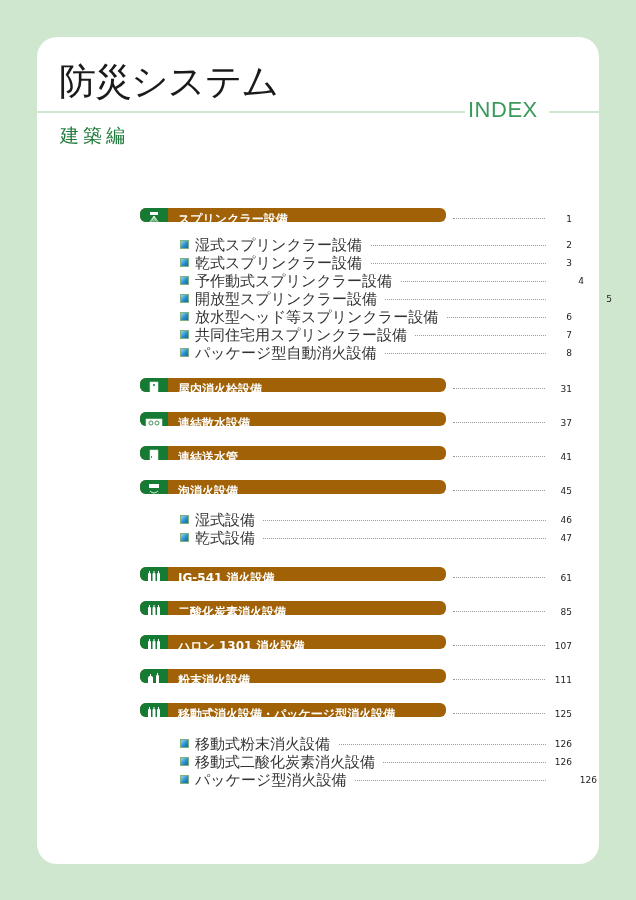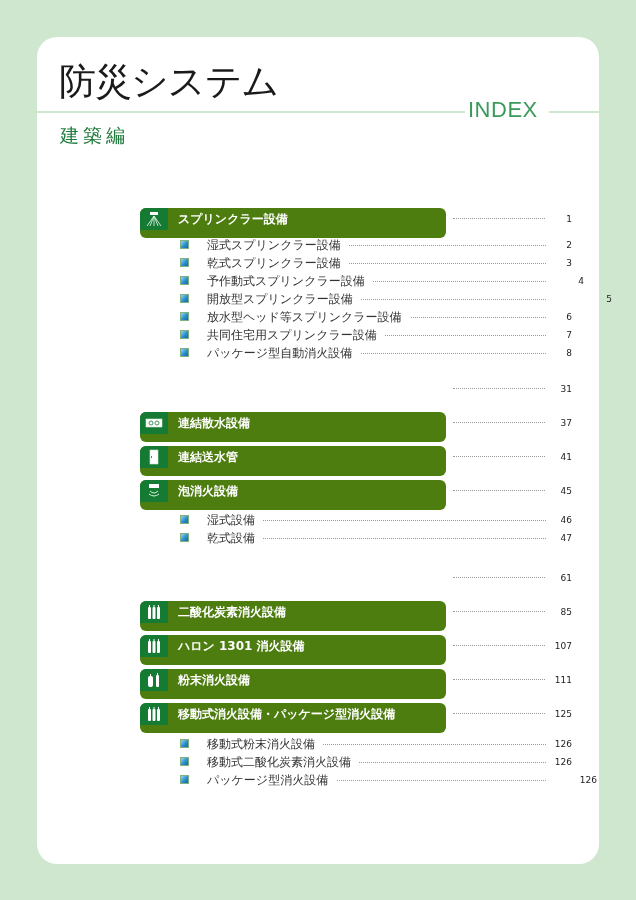--- a/index.html
+++ b/index.html
@@ -55,22 +55,22 @@
   .toc { position: absolute; left: 0; top: 0; width: 100%; }
   .section {
     position: absolute;
     left: 103px;
     width: 432px;
     height: 22px;
   }
   .bar {
     position: absolute;
     left: 0; top: 0;
-    width: 306px; height: 30px;
-    background: #4d7c0f;
+    width: 306px; height: 14px;
+    background: #a16207;
     border-radius: 6px;
     overflow: hidden;
   }
   .bar .icon-cell {
     position: absolute;
     left: 0; top: 0;
     width: 28px; height: 22px;
     background: #147a34;
     display: flex; align-items: center; justify-content: center;
   }
@@ -107,22 +107,22 @@
     height: 14px;
   }
   .item .bullet {
     position: absolute; left: 0; top: 2px;
     width: 9px; height: 9px;
     background: linear-gradient(135deg, #9cd4ef 0%, #2a8fd0 55%, #1566a8 100%);
     border: 1px solid #7fb07f;
     box-sizing: border-box;
   }
   .item .label {
-    position: absolute; left: 27px; top: 0;
-    font-size: 12px; color: #333;
+    position: absolute; left: 15px; top: 0;
+    font-size: 15px; color: #333;
     line-height: 14px;
     white-space: nowrap;
     background: #fff;
     padding-right: 8px;
   }
   .item .leader { top: 7px; }
   .item .pagenum { line-height: 14px; }
 
   svg { display: block; }
 </style>
@@ -191,20 +191,31 @@
       <span class="pagenum">7</span>
     </div>
     <div class="item" style="top:309px;">
       <span class="bullet"></span>
       <div class="leader" style="left:140px;width:226px;"></div>
       <span class="label">パッケージ型自動消火設備</span>
       <span class="pagenum">8</span>
     </div>
 
     <div class="section" style="top:341px;">
+      <div class="bar">
+        <div class="icon-cell">
+          <span>
+            <svg width="12" height="16" viewBox="0 0 12 16">
+              <rect x="2" y="1" width="8" height="14" fill="#ffffff" stroke="#cfe6cf" stroke-width="0.6"></rect>
+              <circle cx="6" cy="4" r="1" fill="#147a34"></circle>
+            </svg>
+          </span>
+        </div>
+        <span class="label">屋内消火栓設備</span>
+      </div>
       <div class="leader"></div>
       <span class="pagenum">31</span>
     </div>
 
     <div class="section" style="top:375px;">
       <div class="bar">
         <div class="icon-cell">
           <span>
             <svg width="18" height="12" viewBox="0 0 18 12">
               <rect x="1" y="2" width="16" height="8" fill="#ffffff" stroke="#cfe6cf" stroke-width="0.6"></rect>
@@ -258,96 +269,111 @@
       <span class="pagenum">46</span>
     </div>
     <div class="item" style="top:494px;">
       <span class="bullet"></span>
       <div class="leader" style="left:65px;width:301px;"></div>
       <span class="label">乾式設備</span>
       <span class="pagenum">47</span>
     </div>
 
     <div class="section" style="top:530px;">
-      <div class="leader"></div>
-      <span class="pagenum">61</span>
-    </div>
-
-    <div class="section" style="top:564px;">
       <div class="bar">
         <div class="icon-cell">
           <span>
             <svg width="14" height="16" viewBox="0 0 14 16">
               <rect x="1" y="3" width="3" height="12" rx="1" fill="#ffffff"></rect>
               <rect x="5.5" y="3" width="3" height="12" rx="1" fill="#ffffff"></rect>
               <rect x="10" y="3" width="3" height="12" rx="1" fill="#ffffff"></rect>
               <rect x="2" y="1" width="1" height="2" fill="#ffffff"></rect>
               <rect x="6.5" y="1" width="1" height="2" fill="#ffffff"></rect>
               <rect x="11" y="1" width="1" height="2" fill="#ffffff"></rect>
             </svg>
           </span>
         </div>
-        <span class="label">二酸化炭素消火設備</span>
-      </div>
-      <div class="leader"></div>
-      <span class="pagenum">85</span>
-    </div>
-
-    <div class="section" style="top:598px;">
+        <span class="label">IG-541 消火設備</span>
+      </div>
+      <div class="leader"></div>
+      <span class="pagenum">61</span>
+    </div>
+
+    <div class="section" style="top:564px;">
       <div class="bar">
         <div class="icon-cell">
           <span>
             <svg width="14" height="16" viewBox="0 0 14 16">
               <rect x="1" y="3" width="3" height="12" rx="1" fill="#ffffff"></rect>
               <rect x="5.5" y="3" width="3" height="12" rx="1" fill="#ffffff"></rect>
               <rect x="10" y="3" width="3" height="12" rx="1" fill="#ffffff"></rect>
               <rect x="2" y="1" width="1" height="2" fill="#ffffff"></rect>
               <rect x="6.5" y="1" width="1" height="2" fill="#ffffff"></rect>
               <rect x="11" y="1" width="1" height="2" fill="#ffffff"></rect>
             </svg>
           </span>
         </div>
-        <span class="label">ハロン 1301 消火設備</span>
-      </div>
-      <div class="leader"></div>
-      <span class="pagenum">107</span>
-    </div>
-
-    <div class="section" style="top:632px;">
-      <div class="bar">
-        <div class="icon-cell">
-          <span>
-            <svg width="14" height="16" viewBox="0 0 14 16">
-              <rect x="1" y="4" width="5" height="11" rx="2" fill="#ffffff"></rect>
-              <rect x="9" y="3" width="3" height="12" rx="1" fill="#ffffff"></rect>
-              <rect x="3" y="2" width="1" height="2" fill="#ffffff"></rect>
-              <rect x="10" y="1" width="1" height="2" fill="#ffffff"></rect>
-            </svg>
-          </span>
-        </div>
-        <span class="label">粉末消火設備</span>
-      </div>
-      <div class="leader"></div>
-      <span class="pagenum">111</span>
-    </div>
-
-    <div class="section" style="top:666px;">
+        <span class="label">二酸化炭素消火設備</span>
+      </div>
+      <div class="leader"></div>
+      <span class="pagenum">85</span>
+    </div>
+
+    <div class="section" style="top:598px;">
       <div class="bar">
         <div class="icon-cell">
           <span>
             <svg width="14" height="16" viewBox="0 0 14 16">
               <rect x="1" y="3" width="3" height="12" rx="1" fill="#ffffff"></rect>
               <rect x="5.5" y="3" width="3" height="12" rx="1" fill="#ffffff"></rect>
               <rect x="10" y="3" width="3" height="12" rx="1" fill="#ffffff"></rect>
               <rect x="2" y="1" width="1" height="2" fill="#ffffff"></rect>
               <rect x="6.5" y="1" width="1" height="2" fill="#ffffff"></rect>
               <rect x="11" y="1" width="1" height="2" fill="#ffffff"></rect>
             </svg>
           </span>
         </div>
+        <span class="label">ハロン 1301 消火設備</span>
+      </div>
+      <div class="leader"></div>
+      <span class="pagenum">107</span>
+    </div>
+
+    <div class="section" style="top:632px;">
+      <div class="bar">
+        <div class="icon-cell">
+          <span>
+            <svg width="14" height="16" viewBox="0 0 14 16">
+              <rect x="1" y="4" width="5" height="11" rx="2" fill="#ffffff"></rect>
+              <rect x="9" y="3" width="3" height="12" rx="1" fill="#ffffff"></rect>
+              <rect x="3" y="2" width="1" height="2" fill="#ffffff"></rect>
+              <rect x="10" y="1" width="1" height="2" fill="#ffffff"></rect>
+            </svg>
+          </span>
+        </div>
+        <span class="label">粉末消火設備</span>
+      </div>
+      <div class="leader"></div>
+      <span class="pagenum">111</span>
+    </div>
+
+    <div class="section" style="top:666px;">
+      <div class="bar">
+        <div class="icon-cell">
+          <span>
+            <svg width="14" height="16" viewBox="0 0 14 16">
+              <rect x="1" y="3" width="3" height="12" rx="1" fill="#ffffff"></rect>
+              <rect x="5.5" y="3" width="3" height="12" rx="1" fill="#ffffff"></rect>
+              <rect x="10" y="3" width="3" height="12" rx="1" fill="#ffffff"></rect>
+              <rect x="2" y="1" width="1" height="2" fill="#ffffff"></rect>
+              <rect x="6.5" y="1" width="1" height="2" fill="#ffffff"></rect>
+              <rect x="11" y="1" width="1" height="2" fill="#ffffff"></rect>
+            </svg>
+          </span>
+        </div>
         <span class="label">移動式消火設備・パッケージ型消火設備</span>
       </div>
       <div class="leader"></div>
       <span class="pagenum">125</span>
     </div>
 
     <div class="item" style="top:700px;">
       <span class="bullet"></span>
       <div class="leader" style="left:113px;width:253px;"></div>
       <span class="label">移動式粉末消火設備</span>

